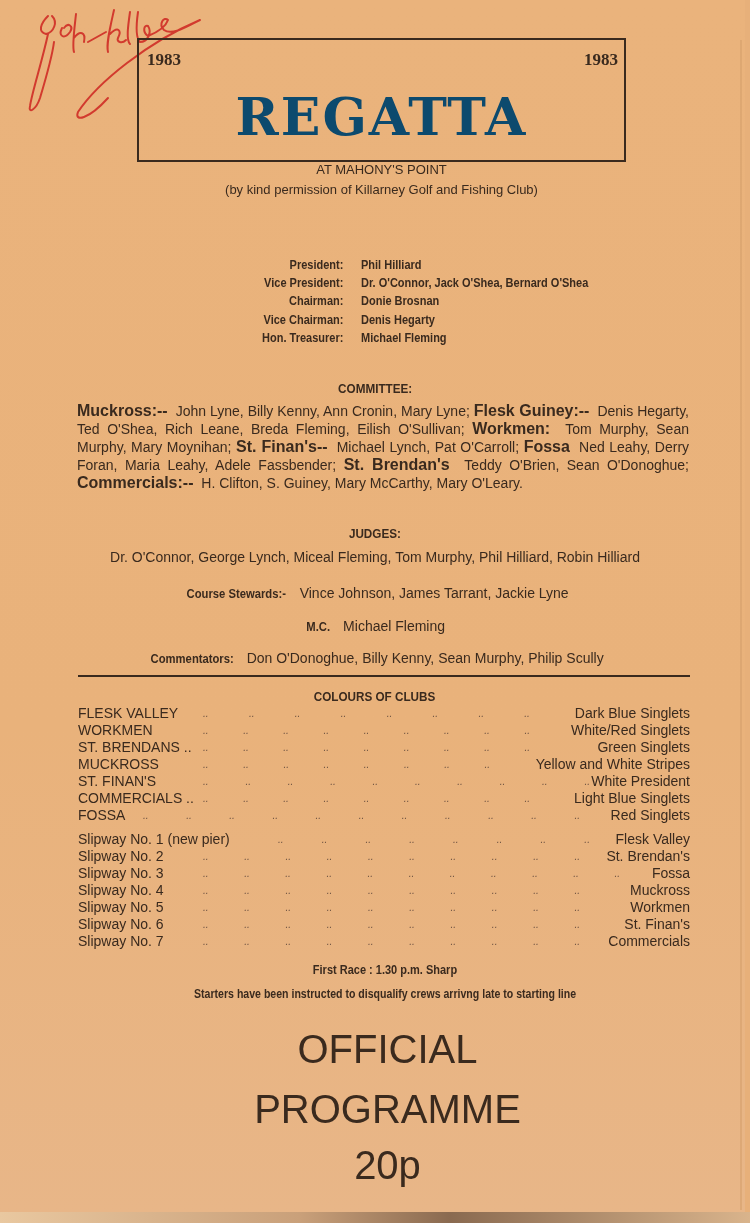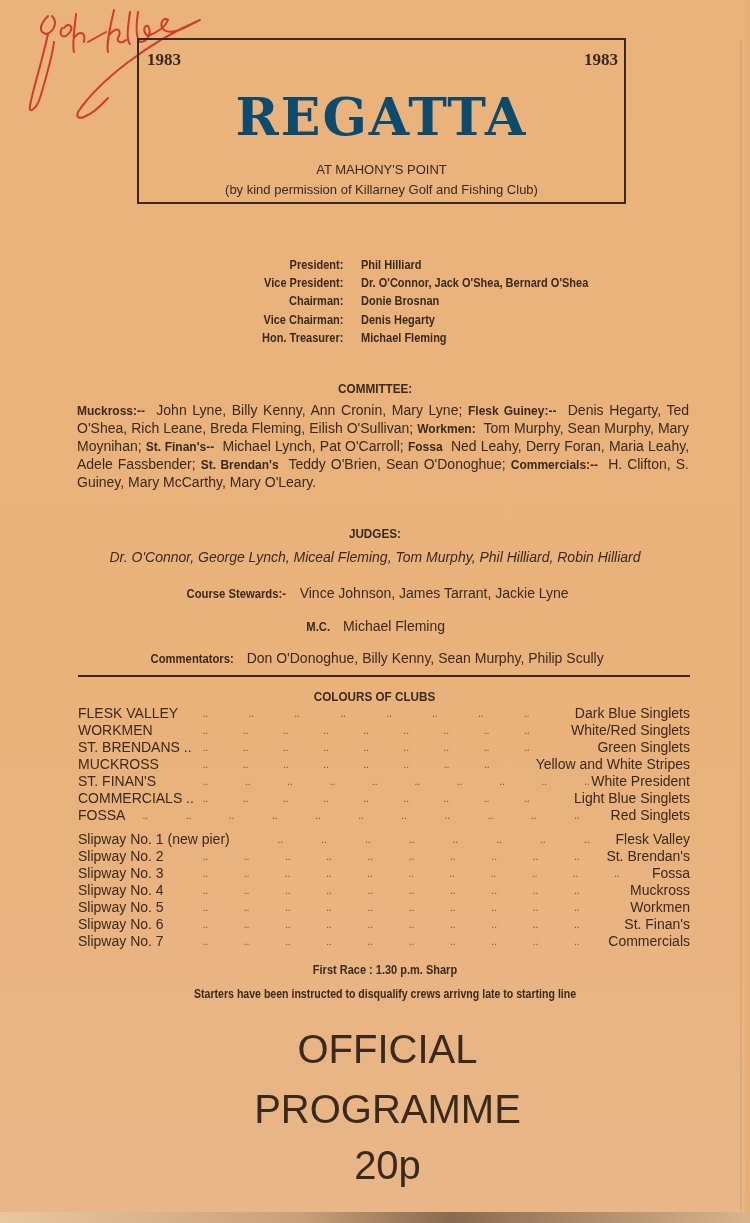--- a/index.html
+++ b/index.html
@@ -13,21 +13,21 @@
   .page {
     position: absolute; left: 0; top: 0; width: 745px; height: 1215px;
     background: linear-gradient(180deg, #eab37c 0%, #e9b27b 60%, #e8b688 100%);
   }
   .edge-right { position: absolute; left: 740px; top: 40px; width: 2px; height: 1170px; background: #d6a06c; opacity: .6; }
   .bottom-strip { position: absolute; left: 0; top: 1212px; width: 750px; height: 11px; background: linear-gradient(90deg,#e9c8a0,#c9a07a 40%,#8a6a50 60%,#d9b48c); }
 
   .signature { position: absolute; left: 18px; top: 2px; width: 200px; height: 130px; }
 
   .title-box {
-    position: absolute; left: 137px; top: 38px; width: 489px; height: 166px;
+    position: absolute; left: 137px; top: 38px; width: 489px; height: 124px;
     border: 2px solid #3a2a1e; box-sizing: border-box;
   }
   .year { position: absolute; top: 10px; font-family: "Liberation Serif", serif; font-size: 17px; font-weight: bold; color: #3a2a1e; }
   .year.left { left: 8px; }
   .year.right { right: 6px; }
   .regatta {
     position: absolute; left: 0; right: 0; top: 46px; text-align: center;
     font-family: "DejaVu Serif", serif; font-weight: bold; font-size: 52px; letter-spacing: 2px; color: #0c4a6e;
   }
   .venue { position: absolute; left: 0; right: 0; top: 122px; text-align: center; font-size: 13px; }
@@ -35,21 +35,21 @@
 
   .officers { position: absolute; left: 200px; top: 256px; width: 500px; }
   .officer-row { display: flex; height: 18.2px; align-items: center; font-size: 12.5px; font-weight: bold; }
   .officer-role { width: 161px; text-align: right; padding-right: 20px; box-sizing: border-box; transform: scaleX(.88); transform-origin: right; }
   .officer-name { flex: 1; transform: scaleX(.88); transform-origin: left; white-space: nowrap; }
 
   .heading { position: absolute; left: 0; width: 750px; text-align: center; font-weight: bold; font-size: 13px; }
   .heading span { display: inline-block; transform: scaleX(.9); }
 
   .committee { position: absolute; left: 77px; top: 402px; width: 612px; font-size: 14px; line-height: 17px; text-align: justify; }
-  .committee b { font-size: 12px; margin-top: 8px; }
+  .committee b { font-size: 16px; margin-top: 8px; }
 
   .centered-line { position: absolute; left: 0; width: 750px; text-align: center; font-size: 14px; white-space: nowrap; }
   .centered-line b { font-size: 12.5px; display: inline-block; transform: scaleX(.9); margin-right: 4px; }
 
   .rule { position: absolute; left: 78px; top: 675px; width: 612px; height: 2px; background: #3a2a1e; }
 
   .table { position: absolute; left: 78px; width: 612px; font-size: 14px; }
   .row { position: relative; height: 17px; line-height: 17px; }
   .row .lbl { position: absolute; left: 0; white-space: nowrap; }
   .row .val { position: absolute; right: 0; white-space: nowrap; }
@@ -109,21 +109,21 @@
   <b>Muckross:--</b>&nbsp; <span>John Lyne, Billy Kenny, Ann Cronin, Mary Lyne;</span>
   <b>Flesk Guiney:--</b>&nbsp; <span>Denis Hegarty, Ted O'Shea, Rich Leane, Breda Fleming, Eilish O'Sullivan;</span>
   <b>Workmen:</b>&nbsp; <span>Tom Murphy, Sean Murphy, Mary Moynihan;</span>
   <b>St. Finan's--</b>&nbsp; <span>Michael Lynch, Pat O'Carroll;</span>
   <b>Fossa</b>&nbsp; <span>Ned Leahy, Derry Foran, Maria Leahy, Adele Fassbender;</span>
   <b>St. Brendan's</b>&nbsp; <span>Teddy O'Brien, Sean O'Donoghue;</span>
   <b>Commercials:--</b>&nbsp; <span>H. Clifton, S. Guiney, Mary McCarthy, Mary O'Leary.</span>
 </div>
 
 <div class="heading" style="top:526px;text-align:center;"><span>JUDGES:</span></div>
-<div class="centered-line" style="top:549px;font-style:italic;">Dr. O'Connor, George Lynch, Miceal Fleming, Tom Murphy, Phil Hilliard, Robin Hilliard</div>
+<div class="centered-line" style="top:549px;">Dr. O'Connor, George Lynch, Miceal Fleming, Tom Murphy, Phil Hilliard, Robin Hilliard</div>
 
 <div class="centered-line" style="top:585px;">
   <b>Course Stewards:-</b>
   <span>Vince Johnson, James Tarrant, Jackie Lyne</span>
 </div>
 
 <div class="centered-line" style="top:618px;">
   <b>M.C.</b>&nbsp;
   <span>Michael Fleming</span>
 </div>

